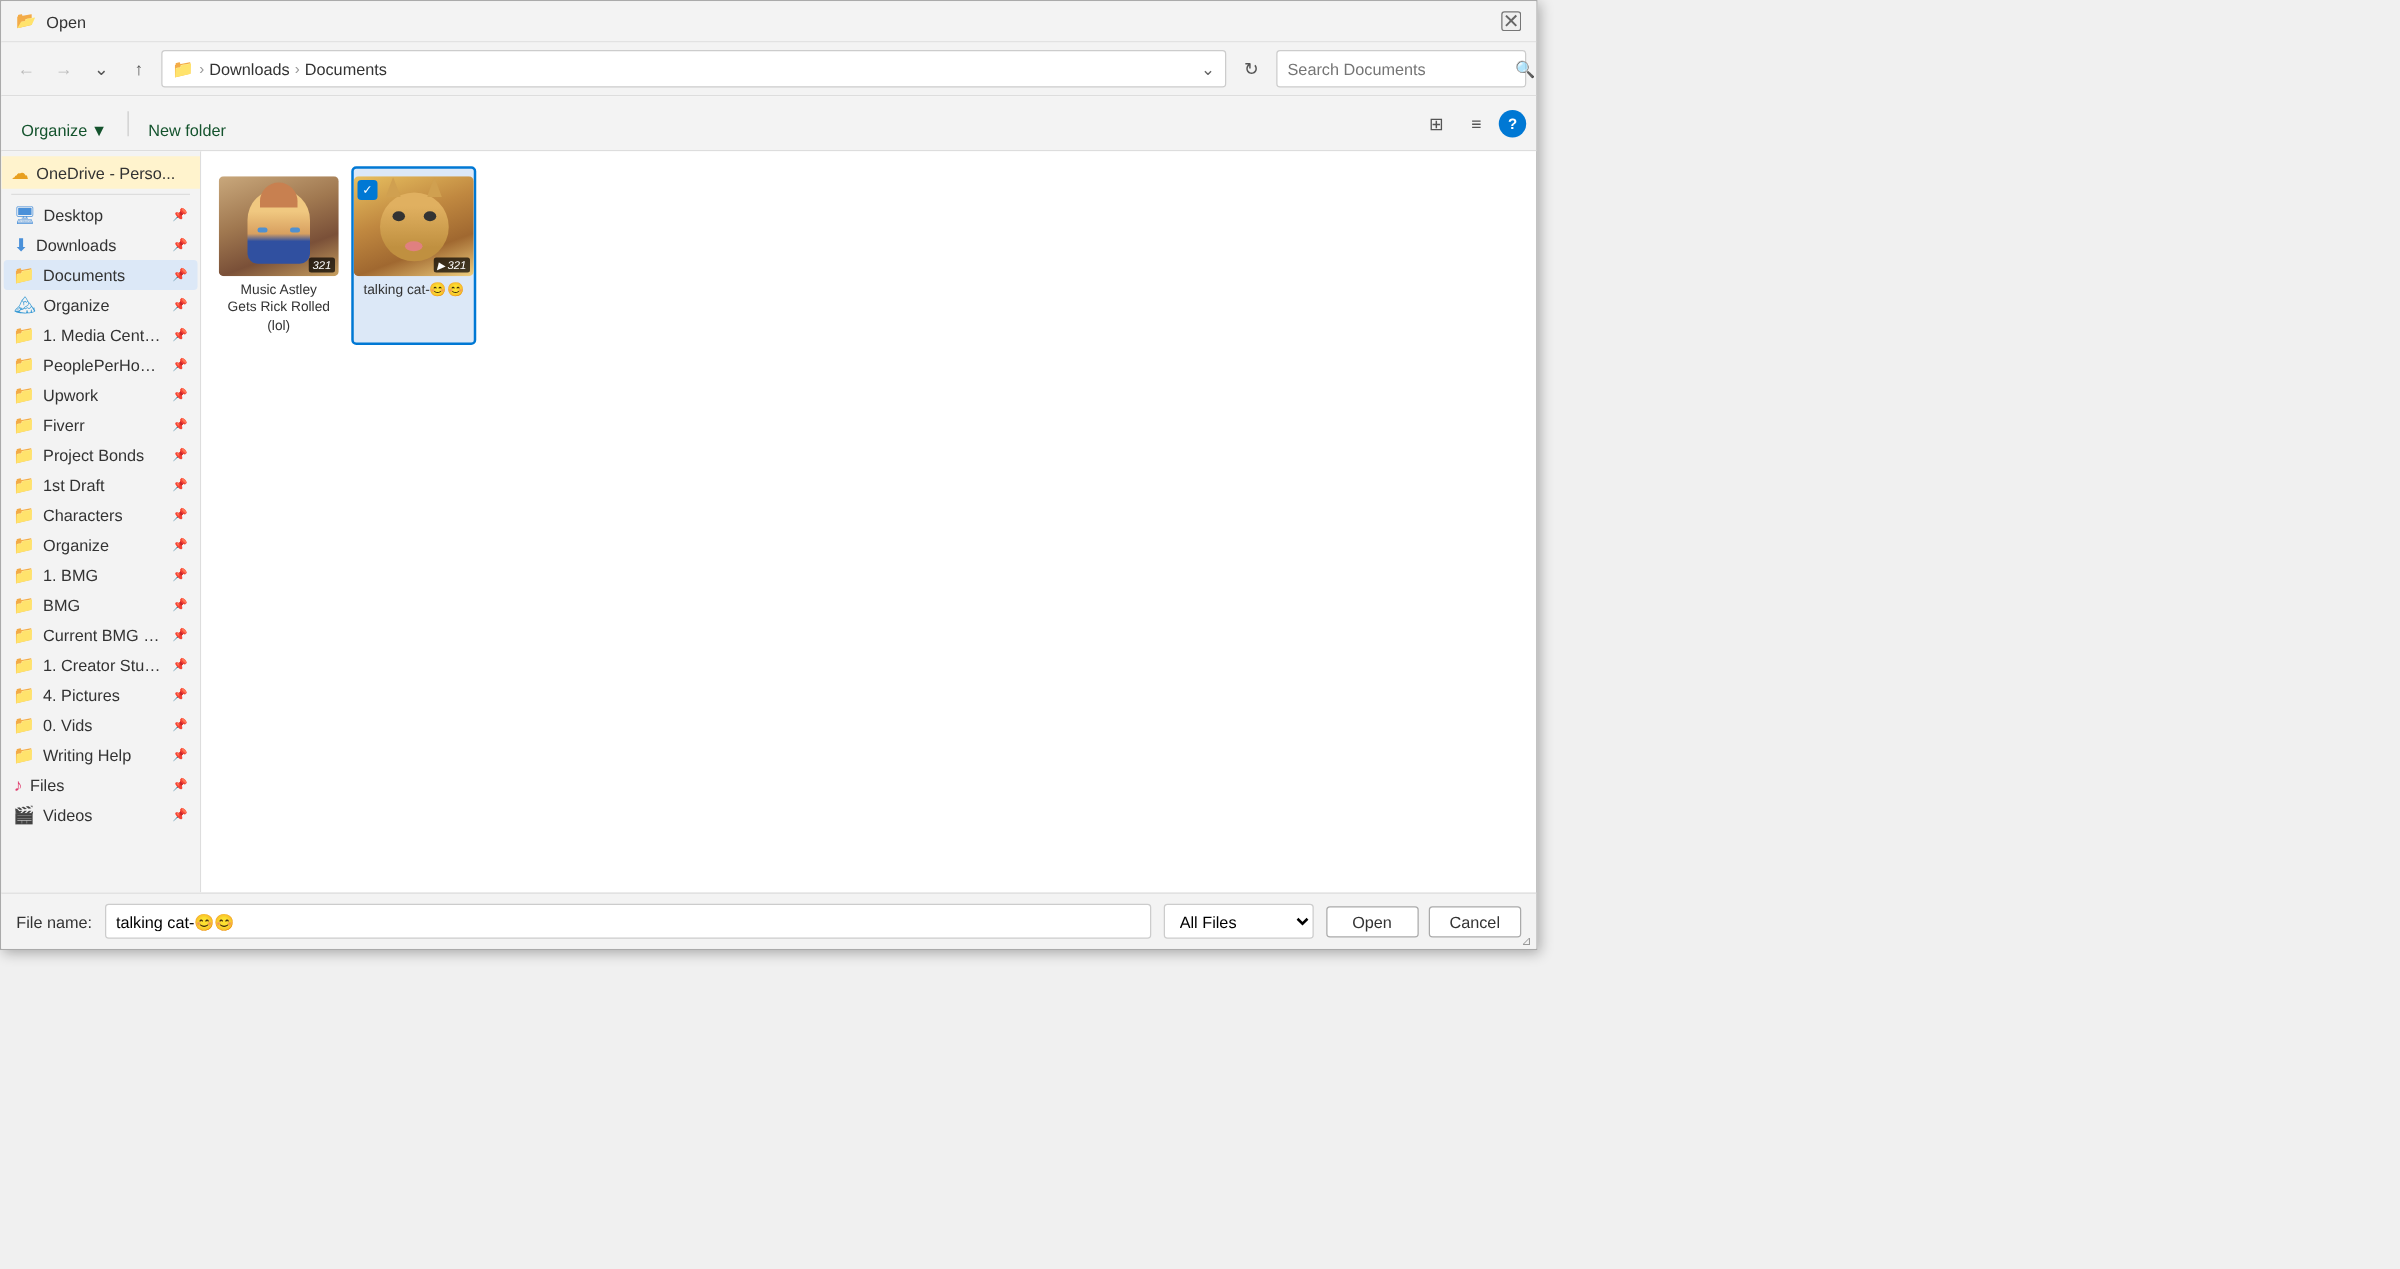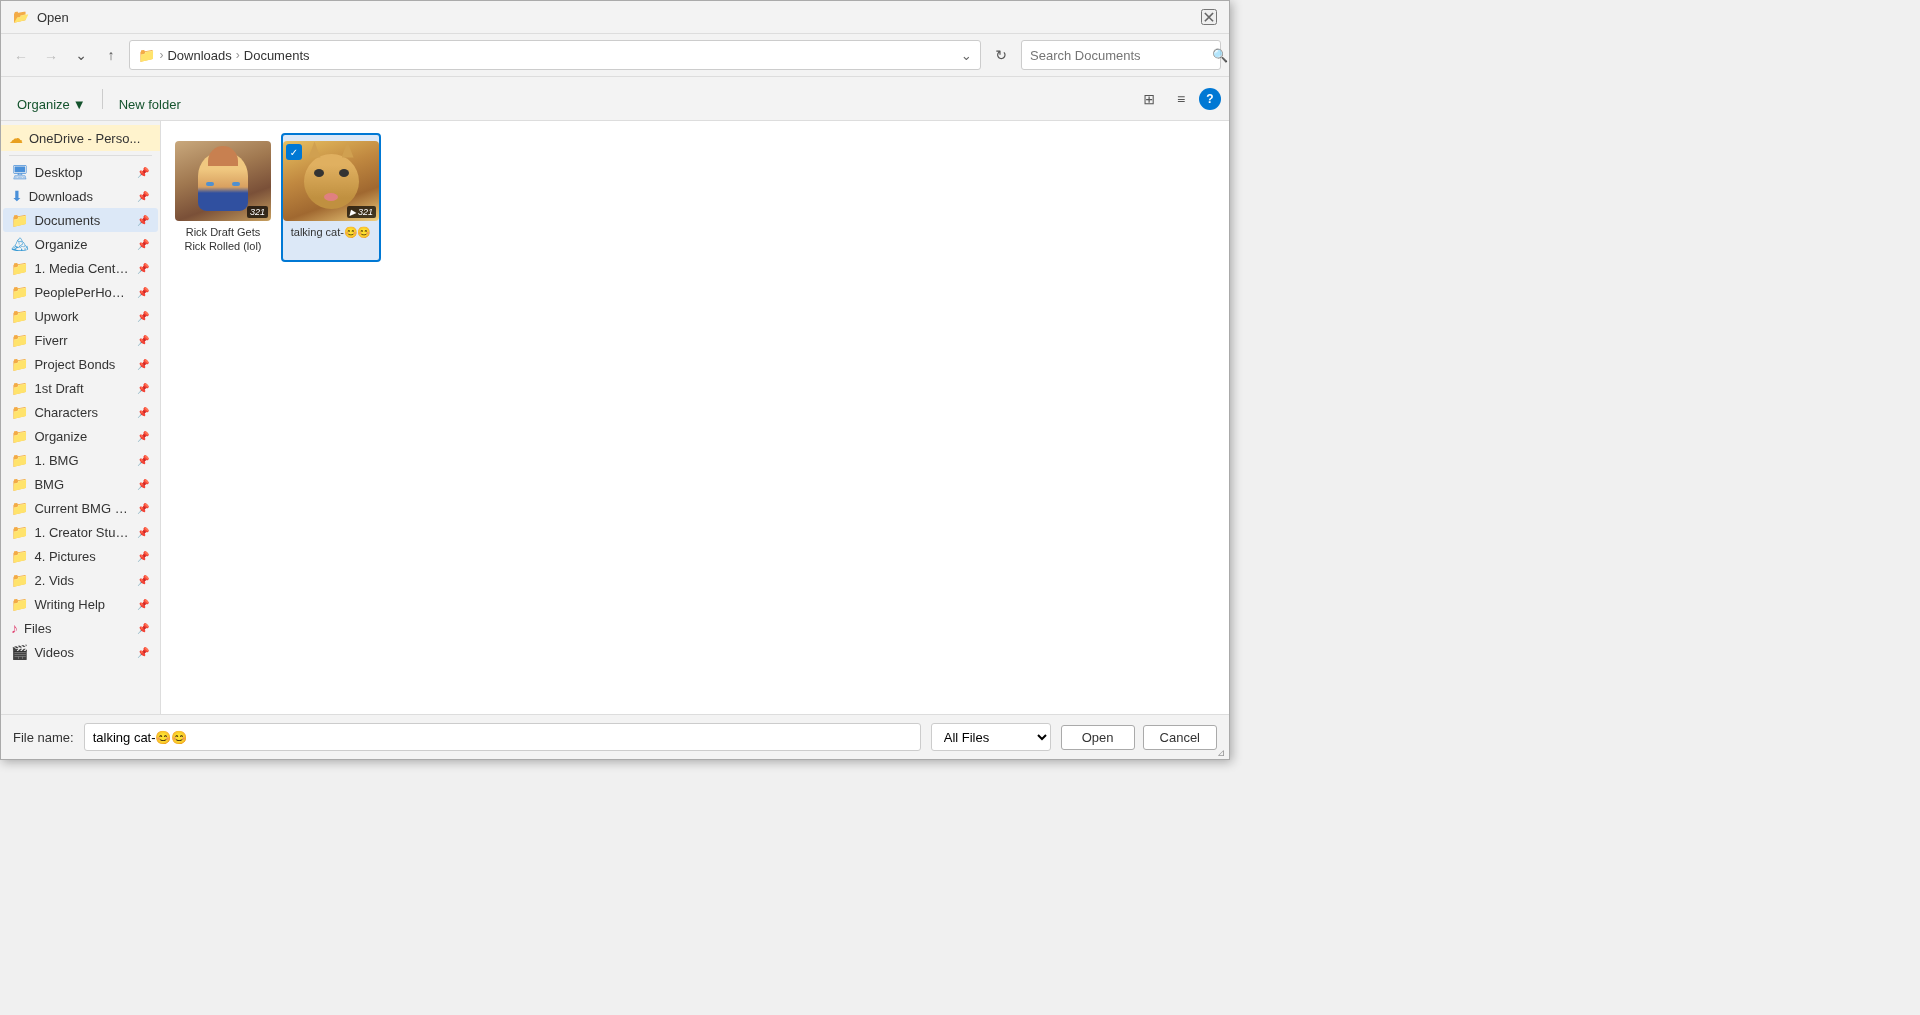--- a/index.html
+++ b/index.html
@@ -491,21 +491,21 @@
       </div>
 
       <div class="sidebar-item">
         <span class="folder-icon" style="color:#e8a020;">📁</span>
         <span class="item-label">4. Pictures</span>
         <span class="pin-icon">📌</span>
       </div>
 
       <div class="sidebar-item">
         <span class="folder-icon" style="color:#e8a020;">📁</span>
-        <span class="item-label">2. Vids</span>
+        <span class="item-label">0. Vids</span>
         <span class="pin-icon">📌</span>
       </div>
 
       <div class="sidebar-item">
         <span class="folder-icon" style="color:#e8a020;">📁</span>
         <span class="item-label">Writing Help</span>
         <span class="pin-icon">📌</span>
       </div>
 
       <div class="sidebar-item">
@@ -529,21 +529,21 @@
 
           <div style="width:100%;height:100%;background:linear-gradient(160deg,#c9a87c 0%,#a07850 40%,#7a5038 70%,#c8a060 100%);display:flex;align-items:center;justify-content:center;">
             <div style="width:50px;height:60px;background:linear-gradient(180deg,#f0c880 30%,#d8a060 60%,#3050a0 70%,#3050a0 100%);border-radius:30px 30px 10px 10px;position:relative;">
               <div style="width:30px;height:20px;background:#c88050;border-radius:15px 15px 0 0;position:absolute;top:-5px;left:10px;"></div>
               <div style="width:8px;height:4px;background:#5090d0;position:absolute;bottom:25px;left:8px;border-radius:2px;"></div>
               <div style="width:8px;height:4px;background:#5090d0;position:absolute;bottom:25px;right:8px;border-radius:2px;"></div>
             </div>
           </div>
           <div class="video-badge" style="display:flex;align-items:center;gap:2px;">321</div>
         </div>
-        <span class="file-name">Rick Draft Gets Rick Rolled (lol)</span>
+        <span class="file-name">Music Astley Gets Rick Rolled (lol)</span>
       </div>
 
       <div class="file-item selected">
         <div class="file-thumbnail thumb-cat" style="width:96px;height:80px;border-radius:4px;overflow:hidden;position:relative;">
 
           <div style="width:100%;height:100%;background:linear-gradient(160deg,#e8c060 0%,#c08840 40%,#a06830 70%,#f0d080 100%);display:flex;align-items:center;justify-content:center;">
             <div style="width:55px;height:55px;background:linear-gradient(180deg,#e0b060 20%,#c09040 80%);border-radius:50%;position:relative;overflow:visible;">
               <div style="width:12px;height:16px;background:#d0a050;position:absolute;top:-12px;left:5px;clip-path:polygon(50% 0%,0% 100%,100% 100%);"></div>
               <div style="width:12px;height:16px;background:#d0a050;position:absolute;top:-12px;right:5px;clip-path:polygon(50% 0%,0% 100%,100% 100%);"></div>
               <div style="width:10px;height:8px;background:#333;border-radius:50%;position:absolute;top:15px;left:10px;"></div>

